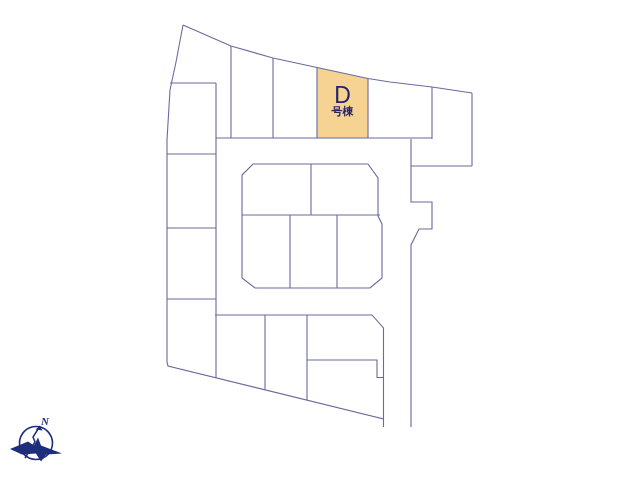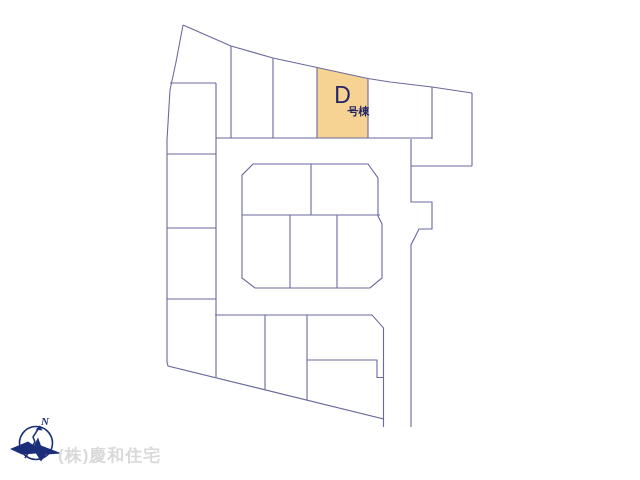--- a/index.html
+++ b/index.html
@@ -27,21 +27,20 @@
   }
   #plot-d-letter {
     left: 317px; top: 84px; width: 51px;
     font-size: 23px;
     letter-spacing: 0px;
   }
   #plot-d-sub {
     left: 317px; top: 106px; width: 51px;
     font-size: 11px;
     font-weight: bold;
-    padding-left: 16px;
   }
   #watermark {
     position: absolute;
     left: 58px; top: 444px;
     font-size: 17px;
     font-weight: bold;
     color: #d9d9d9;
     letter-spacing: 1px;
     user-select: none;
   }
@@ -114,15 +113,14 @@
     <circle class="ring" cx="28" cy="31" r="16.5"></circle>
 
     <path class="needle" d="M17,46 L27,30 L25,25 L32,14"></path>
     <polygon class="solid" points="32,14 27.5,17.5 34.5,18.5"></polygon>
 
     <path class="solid" d="M2,37 L20,29.5 L26,33.5 L30,25.5 L33,33.5 L54,41.5
                            L38,42.5 L33,49.5 L28,41.5 L14,42.5 Z"></path>
     <text x="33" y="13">N</text>
   </svg>
 
-  <div id="watermark">(株)慶和住宅</div>
 
 </div>
 
 </body></html>

